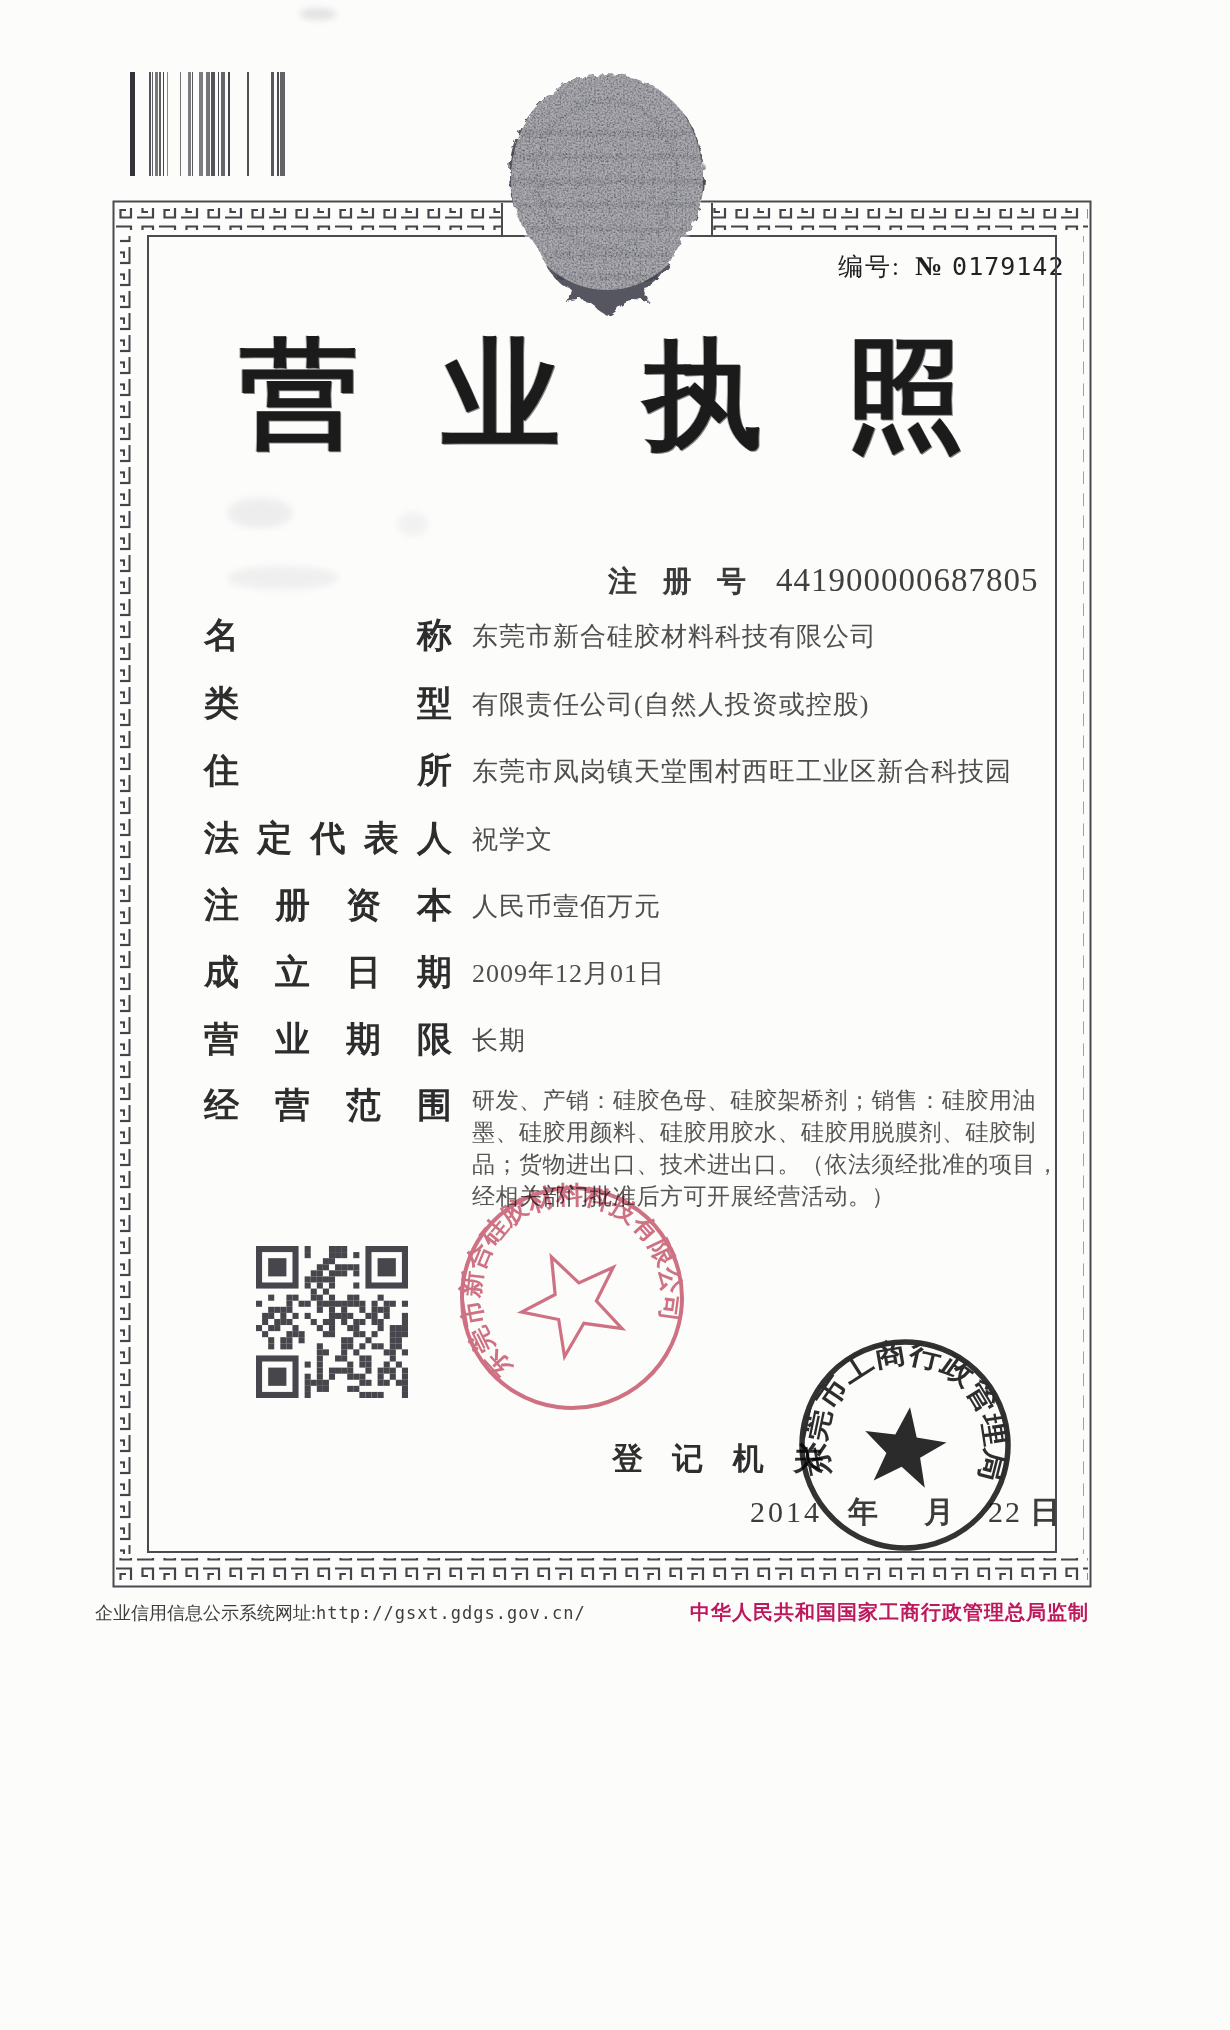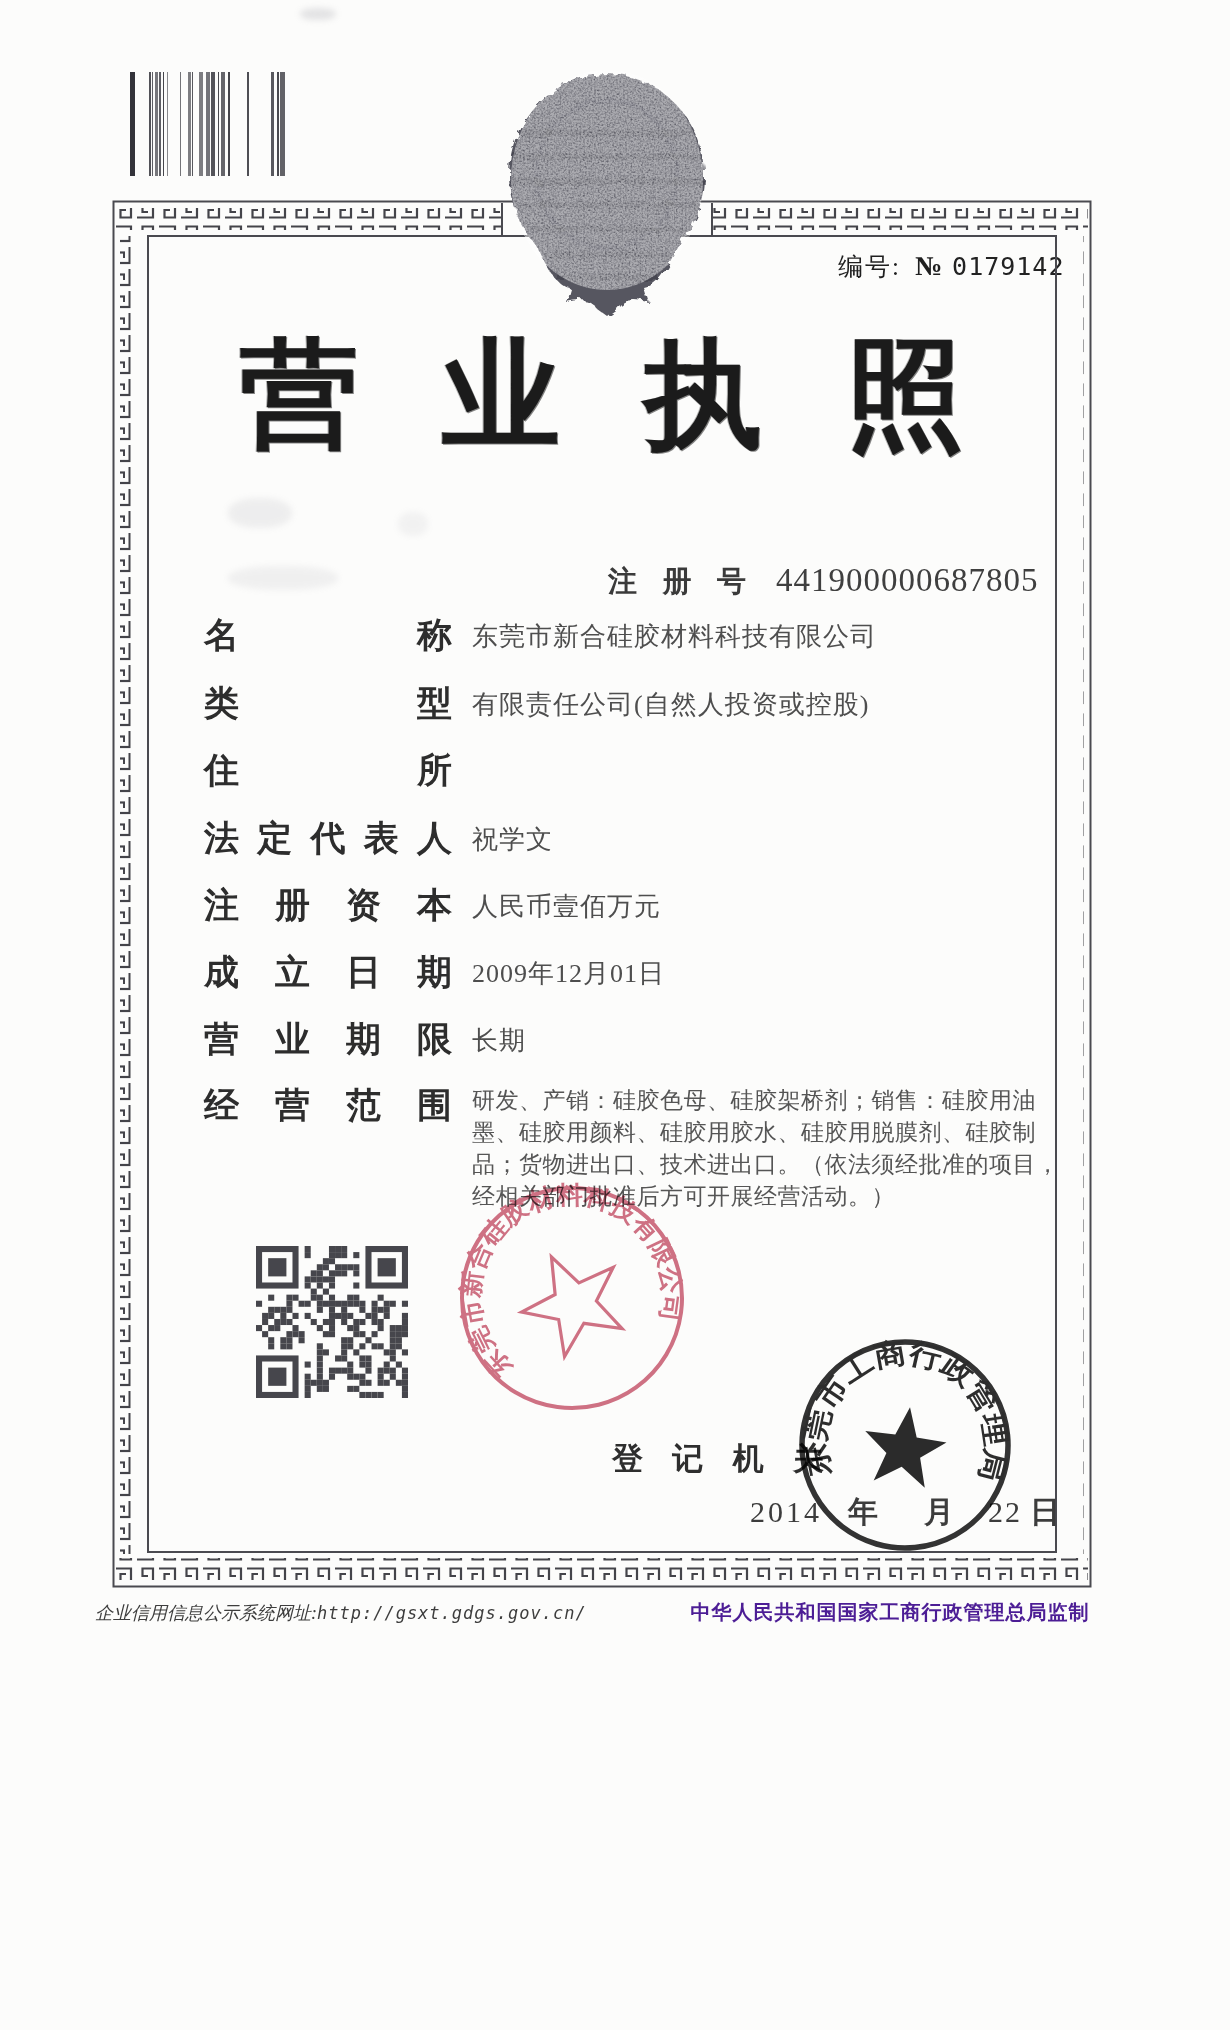--- a/index.html
+++ b/index.html
@@ -46,23 +46,23 @@
   
   .registrar{left:612px;top:1438px;width:212px;font-size:31px;font-weight:bold;color:#2e2e2e;z-index:2;}
   .registrar.chars{display:flex;justify-content:space-between;}
   .date-line{left:750px;top:1492px;font-size:30px;color:#3c3c3c;white-space:nowrap;z-index:2;display:flex;align-items:baseline;}
   .date-line .yr{letter-spacing:3px;}
   .date-line .cn{font-weight:bold;}
   .date-line .sp1{width:26px;} .date-line .sp2{width:46px;} .date-line .sp3{width:34px;}
   .date-line .day{letter-spacing:2px;margin-right:8px;}
 
   
-  .footer-left{left:95px;top:1601px;font-size:18px;color:#3d3d3d;white-space:nowrap;font-style:italic;}
+  .footer-left{left:95px;top:1601px;font-size:18px;color:#3d3d3d;white-space:nowrap;}
   .footer-left .url{font-family:"DejaVu Sans Mono","Liberation Mono",monospace;font-size:17px;letter-spacing:1px;}
-  .footer-right{left:690px;top:1599px;width:400px;text-align:center;font-size:20px;font-weight:bold;color:#4c1d95;letter-spacing:1px;}
+  .footer-right{left:690px;top:1599px;width:400px;text-align:left;font-size:20px;font-weight:bold;color:#be185d;letter-spacing:1px;}
 
   
   .smudge{background:#9a9aa2;border-radius:45%;filter:blur(3px);}
 </style>
 </head>
 <body>
 
 <div id="canvas">
 
   <svg class="abs" style="left:112px;top:200px;z-index:1;" width="980" height="1388" viewBox="0 0 980 1388">
@@ -188,20 +188,21 @@
           <span>类</span>
           <span>型</span>
         </div>
       <div class="fvalue">有限责任公司(自然人投资或控股)</div>
     </div>
     <div class="frow" style="top:135px">
       <div class="flabel chars">
           <span>住</span>
           <span>所</span>
         </div>
+      <div class="fvalue">东莞市凤岗镇天堂围村西旺工业区新合科技园</div>
     </div>
     <div class="frow" style="top:203px">
       <div class="flabel chars">
           <span>法</span>
           <span>定</span>
           <span>代</span>
           <span>表</span>
           <span>人</span>
         </div>
       <div class="fvalue">祝学文</div>

